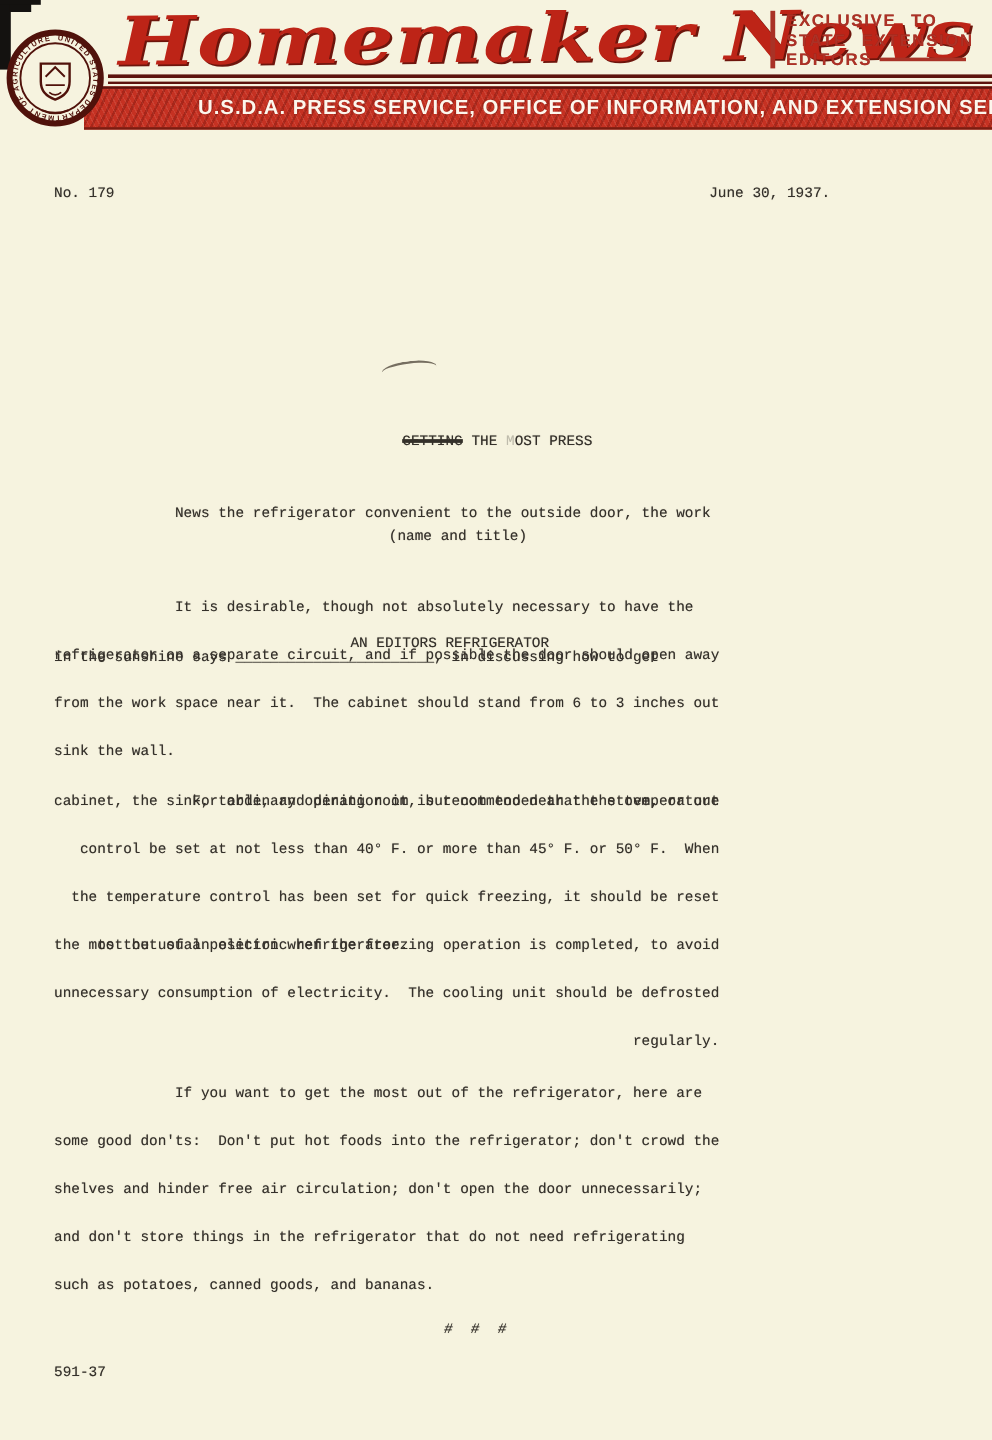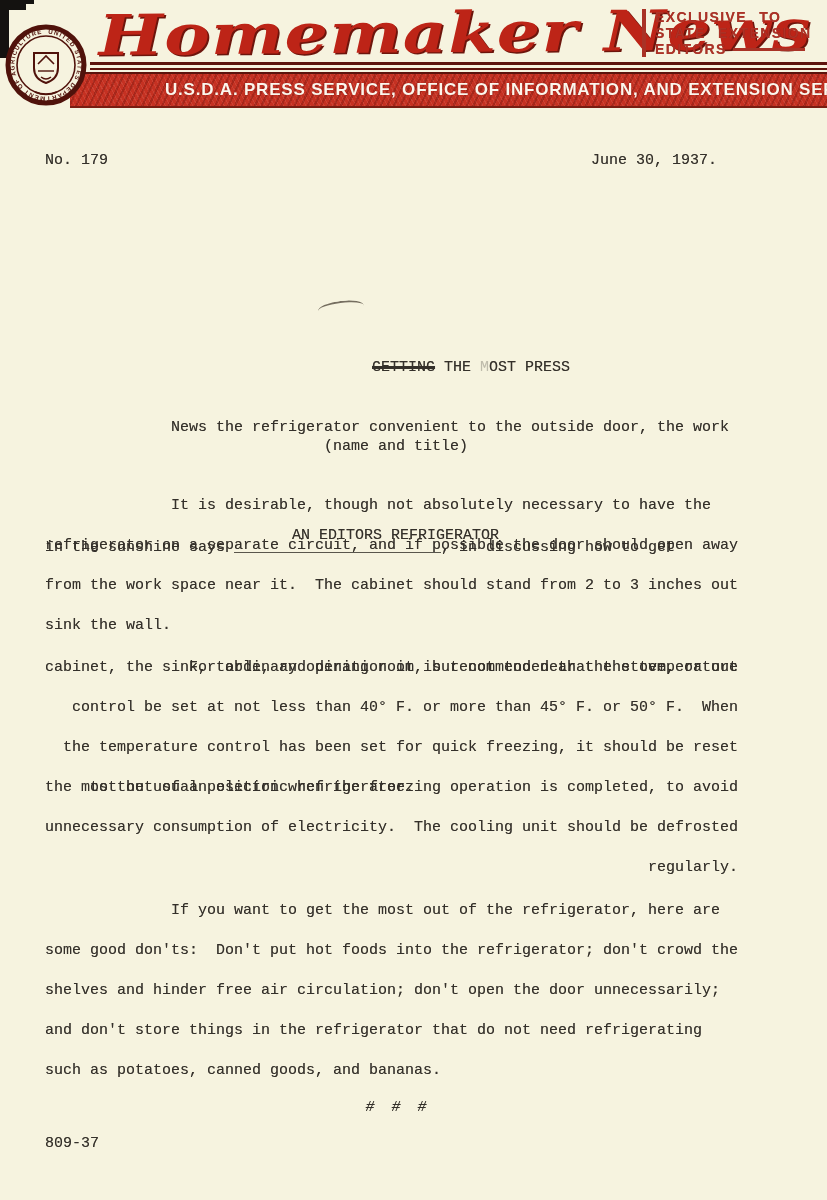--- a/index.html
+++ b/index.html
@@ -46,27 +46,27 @@
     border-left:4px solid #a93226; padding-left:9px;
     font-family:"Liberation Sans","DejaVu Sans",sans-serif;
     font-weight:bold; font-size:14px; line-height:16px;
     letter-spacing:1.4px; word-spacing:7px; color:#ac3126;
     text-shadow:0 0 .5px rgba(120,20,10,.6);
   }
   .editors-line{display:flex; align-items:center;}
   .editors-dash{display:inline-block; width:72px; height:3px; background:#a93226; margin-left:6px;}
   .seal{position:absolute; left:5px; top:24px;}
   
-  .typed{white-space:pre; font-size:15px; line-height:40px; color:#34302a;
+  .typed{white-space:pre; font-size:12px; line-height:40px; color:#34302a;
          text-shadow:0 0 .6px rgba(52,48,42,.55);}
   .meta-issue{position:absolute; left:45px; top:141px;}
   .meta-date{position:absolute; left:591px; top:141px;}
   .title-block{position:absolute; left:292px; top:221px; line-height:42px;}
   .title-line1{position:relative;}
-  .struck{text-decoration:line-through; text-decoration-thickness:2.5px;margin-left:26px;}
+  .struck{text-decoration:line-through; text-decoration-thickness:2.5px;}
   .smudge{position:absolute; left:26px; top:-4px; width:46px; height:12px;
           border-top:2.5px solid rgba(62,52,42,.7); border-radius:50%;
           transform:rotate(-7deg);}
   .faded{opacity:.28;}
   .para{position:absolute; left:45px;}
   .para-1{top:328px;}
   .para-2{top:486px;}
   .para-3{top:648px;text-align:right;}
   .para-4{top:891px;}
   .caption{position:absolute; left:279px; top:109px; line-height:20px;}
@@ -130,20 +130,20 @@
   </div>
 
   <div class="typed para para-1">
     <div>              News the refrigerator convenient to the outside door, the work</div>
     <div>in the sunshine says _______________________, in discussing how to get</div>
     <div>cabinet, the sink, table, and dining room, but not too near the stove, or out</div>
     <div>the most out of an electric refrigerator.</div>
     <div class="caption">(name and title)</div>
   </div>
 
-  <div class="typed para para-2"><div>              It is desirable, though not absolutely necessary to have the</div><div>refrigerator on a separate circuit, and if possible the door should open away</div><div>from the work space near it.  The cabinet should stand from 2 to 3 inches out</div><div>sink the wall.</div></div>
+  <div class="typed para para-2"><div>              It is desirable, though not absolutely necessary to have the</div><div>refrigerator on a separate circuit, and if possible the door should open away</div><div>from the work space near it.  The cabinet should stand from 6 to 3 inches out</div><div>sink the wall.</div></div>
   <div class="typed para para-3"><div>              For ordinary operation it is recommended that the temperature</div><div>control be set at not less than 40° F. or more than 45° F. or 50° F.  When</div><div>the temperature control has been set for quick freezing, it should be reset</div><div>to the usual position when the freezing operation is completed, to avoid</div><div>unnecessary consumption of electricity.  The cooling unit should be defrosted</div><div>regularly.</div></div>
   <div class="typed para para-4"><div>              If you want to get the most out of the refrigerator, here are</div><div>some good don'ts:  Don't put hot foods into the refrigerator; don't crowd the</div><div>shelves and hinder free air circulation; don't open the door unnecessarily;</div><div>and don't store things in the refrigerator that do not need refrigerating</div><div>such as potatoes, canned goods, and bananas.</div></div>
 
   <div class="typed end-mark"># # #</div>
-  <div class="typed doc-number">809-37</div>
+  <div class="typed doc-number">591-37</div>
 
 </div>
 
 </body></html>

